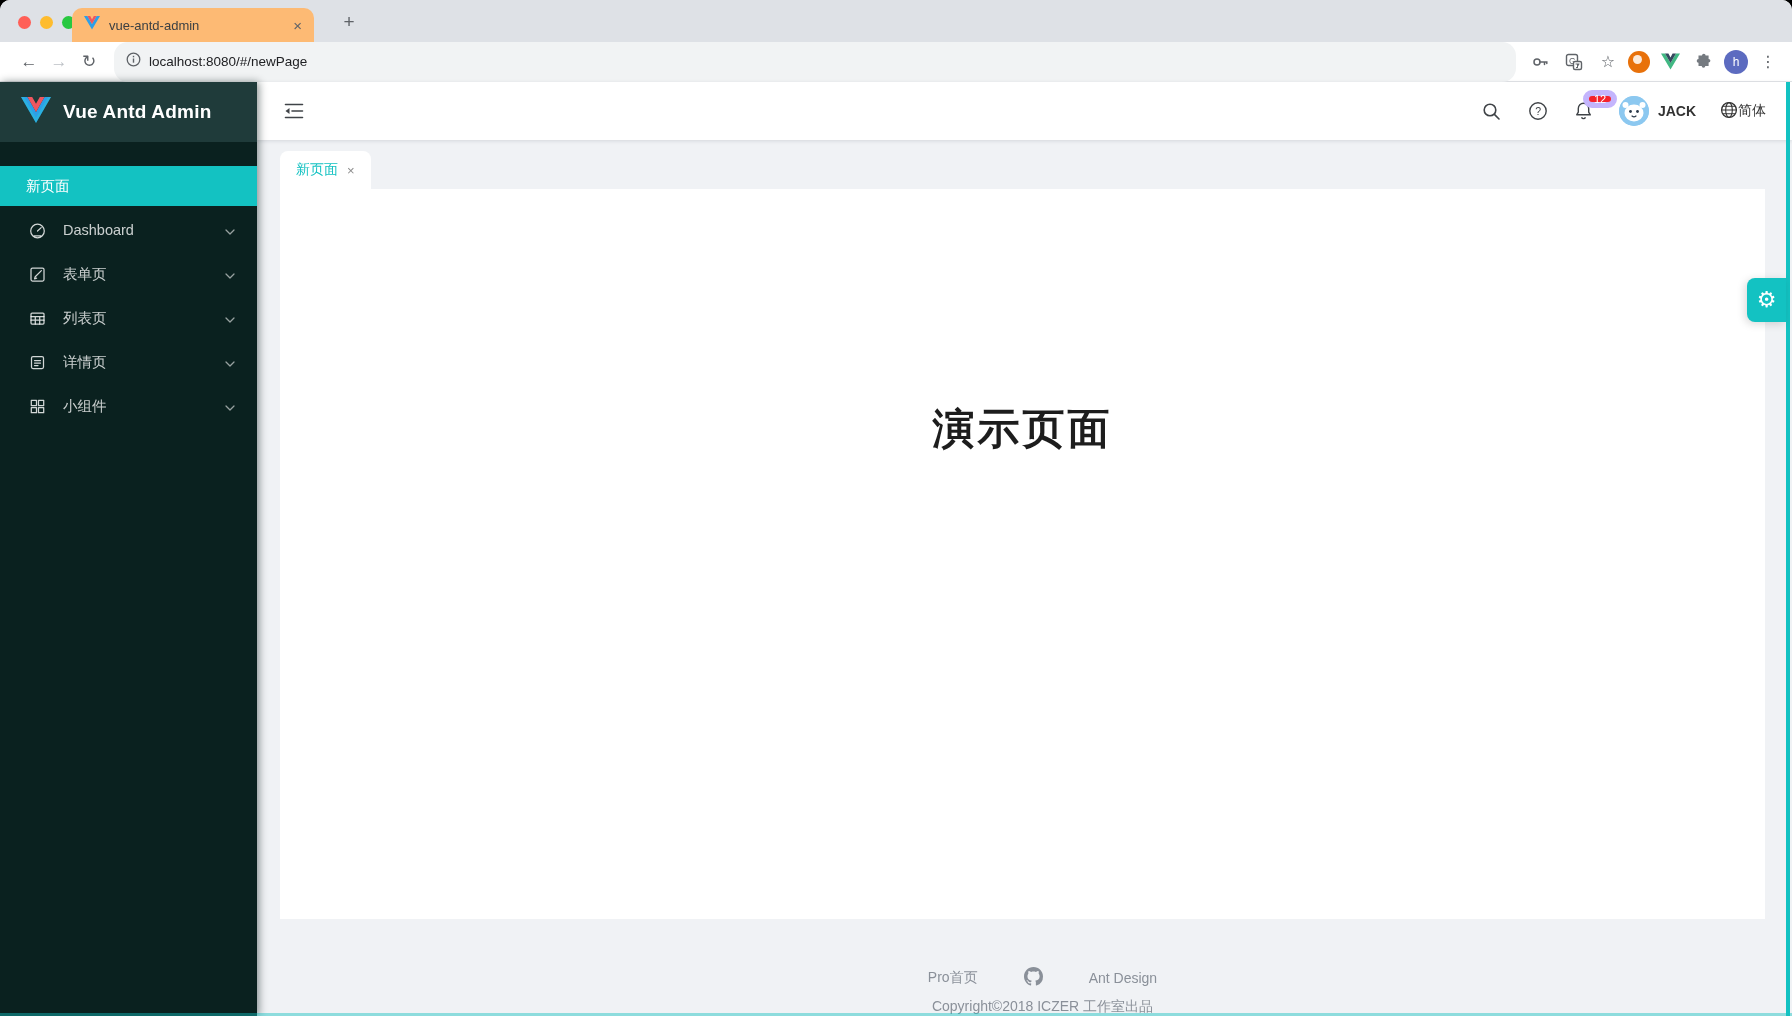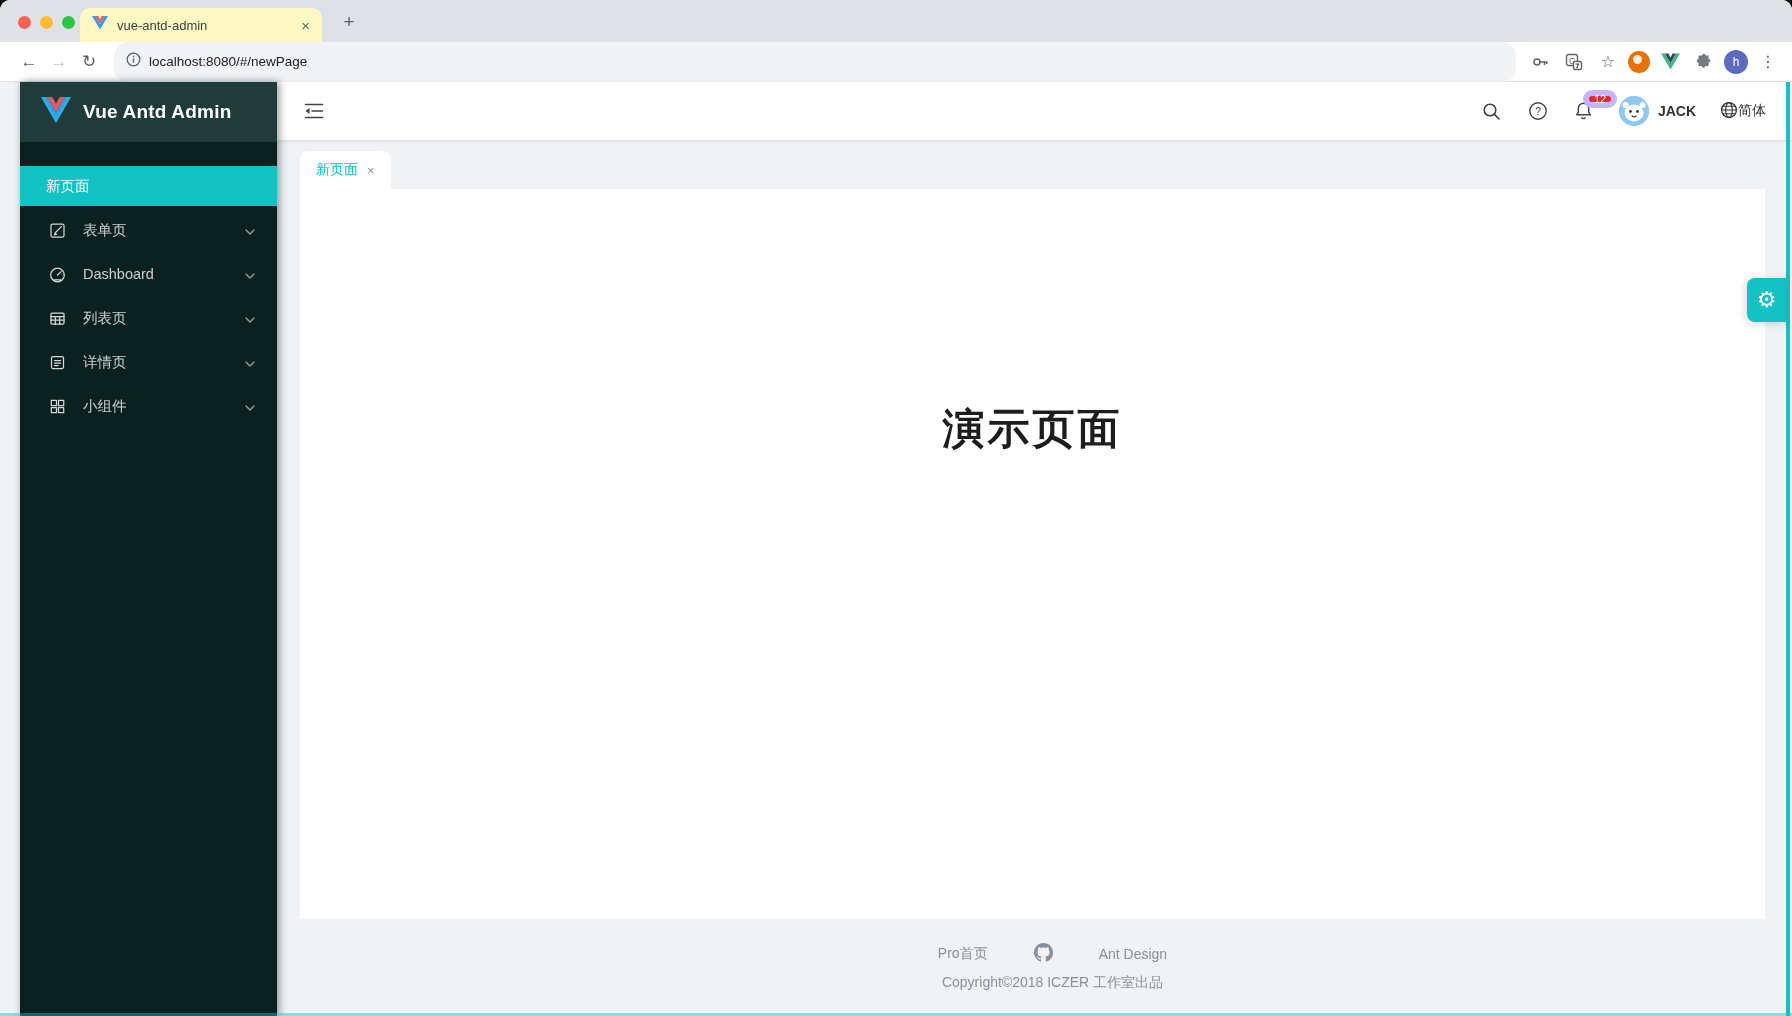--- a/index.html
+++ b/index.html
@@ -4,42 +4,42 @@
 <style>
   * { margin:0; padding:0; box-sizing:border-box; }
   html,body { width:1792px; height:1016px; overflow:hidden; font-family:"Liberation Sans","DejaVu Sans",sans-serif; background:#000; }
   .window { width:1792px; height:1016px; border-radius:10px 10px 0 0; overflow:hidden; position:relative; background:#fff; }
 
   
   .tabstrip { height:42px; background:#dee1e6; position:relative; }
   .traffic { position:absolute; top:16px; left:18px; display:flex; gap:9px; }
   .traffic span { width:13px; height:13px; border-radius:50%; display:block; }
   .t-red{background:#ff5f57;} .t-yellow{background:#febc2e;} .t-green{background:#28c840;}
-  .browser-tab { position:absolute; left:80px; top:8px; width:242px; height:34px; background:#fef9c3; border-radius:10px 10px 0 0; display:flex; align-items:center; padding:0 12px; gap:9px; }
+  .browser-tab { position:absolute; left:72px; top:8px; width:242px; height:34px; background:#fdba74; border-radius:10px 10px 0 0; display:flex; align-items:center; padding:0 12px; gap:9px; }
   .browser-tab .title { flex:1; font-size:13px; color:#3c4043; white-space:nowrap; overflow:hidden; }
   .tab-close { color:#5f6368; font-size:15px; line-height:1; cursor:default; }
   .newtab { position:absolute; left:336px; top:9px; width:26px; height:26px; font-size:19px; color:#5f6368; display:flex; align-items:center; justify-content:center; border-radius:50%; }
 
   .toolbar { height:40px; background:#fff; display:flex; align-items:center; padding:0 10px 0 14px; border-bottom:1px solid #e3e5e8; }
   .nav-ico { width:30px; height:30px; display:flex; align-items:center; justify-content:center; font-size:17px; color:#5f6368; }
   .nav-ico.disabled { color:#bdc1c6; }
   .urlbar { flex:1; height:40px; background:#f1f3f4; border-radius:14px; margin:0 10px; display:flex; align-items:center; padding:0 12px; gap:8px; }
   .urlbar .url { font-size:13.5px; color:#202124; }
   .tool-right { display:flex; align-items:center; gap:6px; }
   .tool-right .tico { width:28px; height:28px; display:flex; align-items:center; justify-content:center; font-size:16px; color:#5f6368; }
   .ext-badge { width:22px; height:22px; border-radius:50%; display:flex; align-items:center; justify-content:center; }
   .ext-orange { background:#e8710a; position:relative; }
   .ext-orange::after { content:""; width:9px; height:9px; border-radius:50%; background:#fff; position:absolute; top:4px; left:5px; opacity:.85;}
   .profile-chip { width:24px; height:24px; border-radius:50%; background:#5c6bc0; color:#fff; font-size:12px; display:flex; align-items:center; justify-content:center; }
   .kebab { font-size:17px; color:#5f6368; letter-spacing:0; }
 
   
   .app { position:relative; height:934px; display:flex; background:#f0f2f5; }
 
-  .sidebar { width:257px; background:#0a211f; box-shadow:2px 0 8px rgba(0,20,20,.45); position:relative; z-index:5; flex:0 0 257px;margin-left:20px; }
+  .sidebar { width:257px; background:#0a211f; box-shadow:2px 0 8px rgba(0,20,20,.45); position:relative; z-index:5; flex:0 0 257px; }
   .logo { height:60px; background:#1f3b3a; display:flex; align-items:center; padding-left:20px; gap:11px; }
   .logo-text { color:#fff; font-size:19px; font-weight:bold; letter-spacing:.2px; }
   .menu { padding-top:20px; }
   .menu-item { height:40px; margin:4px 0; display:flex; align-items:center; padding:0 22px 0 29px; color:rgba(255,255,255,.78); font-size:14.5px; cursor:pointer; }
   .menu-item .mi-label { margin-left:17px; }
   .menu-item .chev { margin-left:auto; opacity:.7; }
   .menu-item.active { background:#13c2c2; color:#fff; padding-left:26px; font-weight:500; }
   .mi-icon { width:17px; height:17px; flex:0 0 17px; }
   .mi-icon svg { display:block; }
 
@@ -56,21 +56,21 @@
   .lang-wrap { display:flex; align-items:center; cursor:pointer; font-size:14px; color:#333; }
 
   .tabbar { padding:11px 0 0 23px; height:49px; }
   .page-tab { display:inline-flex; height:38px; background:#fff; border-radius:8px 8px 0 0; padding:0 16px; align-items:center; gap:9px; }
   .page-tab .pt-label { color:#13c2c2; font-size:14px; }
   .page-tab .pt-close { color:#8c8c8c; font-size:13px; cursor:pointer; }
 
   .card { margin:0 27px 0 23px; background:#fff; height:730px; text-align:center; }
   .demo-title { padding-top:212px; font-size:42px; font-weight:bold; color:#1d1d1d; letter-spacing:3px; }
 
-  .footer { height:97px; display:flex; flex-direction:column; align-items:center; justify-content:center; gap:9px;padding-left:36px; }
+  .footer { height:97px; display:flex; flex-direction:column; align-items:center; justify-content:flex-end; gap:9px;padding-left:36px; }
   .footer-links { display:flex; align-items:center; gap:46px; color:#8a9099; font-size:14px; }
   .footer-links a { color:#8a9099; text-decoration:none; cursor:pointer; }
   .copyright { color:#8a9099; font-size:14px; }
 
   .settings-btn { position:absolute; right:6px; top:196px; width:39px; height:44px; background:#13c2c2; border-radius:8px 0 0 8px; display:flex; align-items:center; justify-content:center; color:#fff; font-size:22px; cursor:pointer; box-shadow:-2px 2px 8px rgba(0,0,0,.15); z-index:6; }
   .right-strip { position:absolute; right:2px; top:0; bottom:0; width:4px; background:#13c2c2; z-index:5; }
   .bottom-strip { position:absolute; left:0; right:0; bottom:0; height:3px; background:#13c2c2; opacity:.45; z-index:7; }
 
   .ico-stroke { stroke:rgba(255,255,255,.82); fill:none; stroke-width:1.25; stroke-linecap:round; stroke-linejoin:round; }
   .dark-stroke { stroke:#3f4347; fill:none; stroke-width:1.6; stroke-linecap:round; }
@@ -162,41 +162,41 @@
 
       <div class="menu">
 
         <div class="menu-item active">
           <span class="mi-label" style="margin-left:0">新页面</span>
         </div>
 
         <div class="menu-item">
           <span class="mi-icon">
             <svg width="17" height="17" viewBox="0 0 17 17" class="ico-stroke">
-                <rect x="2" y="2" width="13" height="13" rx="1.5"></rect>
-                <path d="M6.2 10.8 L12.4 4.6 M6.2 10.8 l-.6 2 2-.6"></path>
-              </svg>
-          </span>
-          <span class="mi-label">表单页</span>
-          <span class="chev">
-            <svg width="10" height="6" viewBox="0 0 10 6" class="ico-stroke">
-                <path d="M1 1 L5 5 L9 1"></path>
-              </svg>
-          </span>
-        </div>
-
-        <div class="menu-item">
-          <span class="mi-icon">
-            <svg width="17" height="17" viewBox="0 0 17 17" class="ico-stroke">
                 <circle cx="8.5" cy="9" r="6.8"></circle>
                 <path d="M8.5 9 L12.2 5.6"></path>
                 <path d="M5.2 13.8 h6.6"></path>
               </svg>
           </span>
           <span class="mi-label">Dashboard</span>
+          <span class="chev">
+            <svg width="10" height="6" viewBox="0 0 10 6" class="ico-stroke">
+                <path d="M1 1 L5 5 L9 1"></path>
+              </svg>
+          </span>
+        </div>
+
+        <div class="menu-item">
+          <span class="mi-icon">
+            <svg width="17" height="17" viewBox="0 0 17 17" class="ico-stroke">
+                <rect x="2" y="2" width="13" height="13" rx="1.5"></rect>
+                <path d="M6.2 10.8 L12.4 4.6 M6.2 10.8 l-.6 2 2-.6"></path>
+              </svg>
+          </span>
+          <span class="mi-label">表单页</span>
           <span class="chev">
             <svg width="10" height="6" viewBox="0 0 10 6" class="ico-stroke">
                 <path d="M1 1 L5 5 L9 1"></path>
               </svg>
           </span>
         </div>
 
         <div class="menu-item">
           <span class="mi-icon">
             <svg width="17" height="17" viewBox="0 0 17 17" class="ico-stroke">

